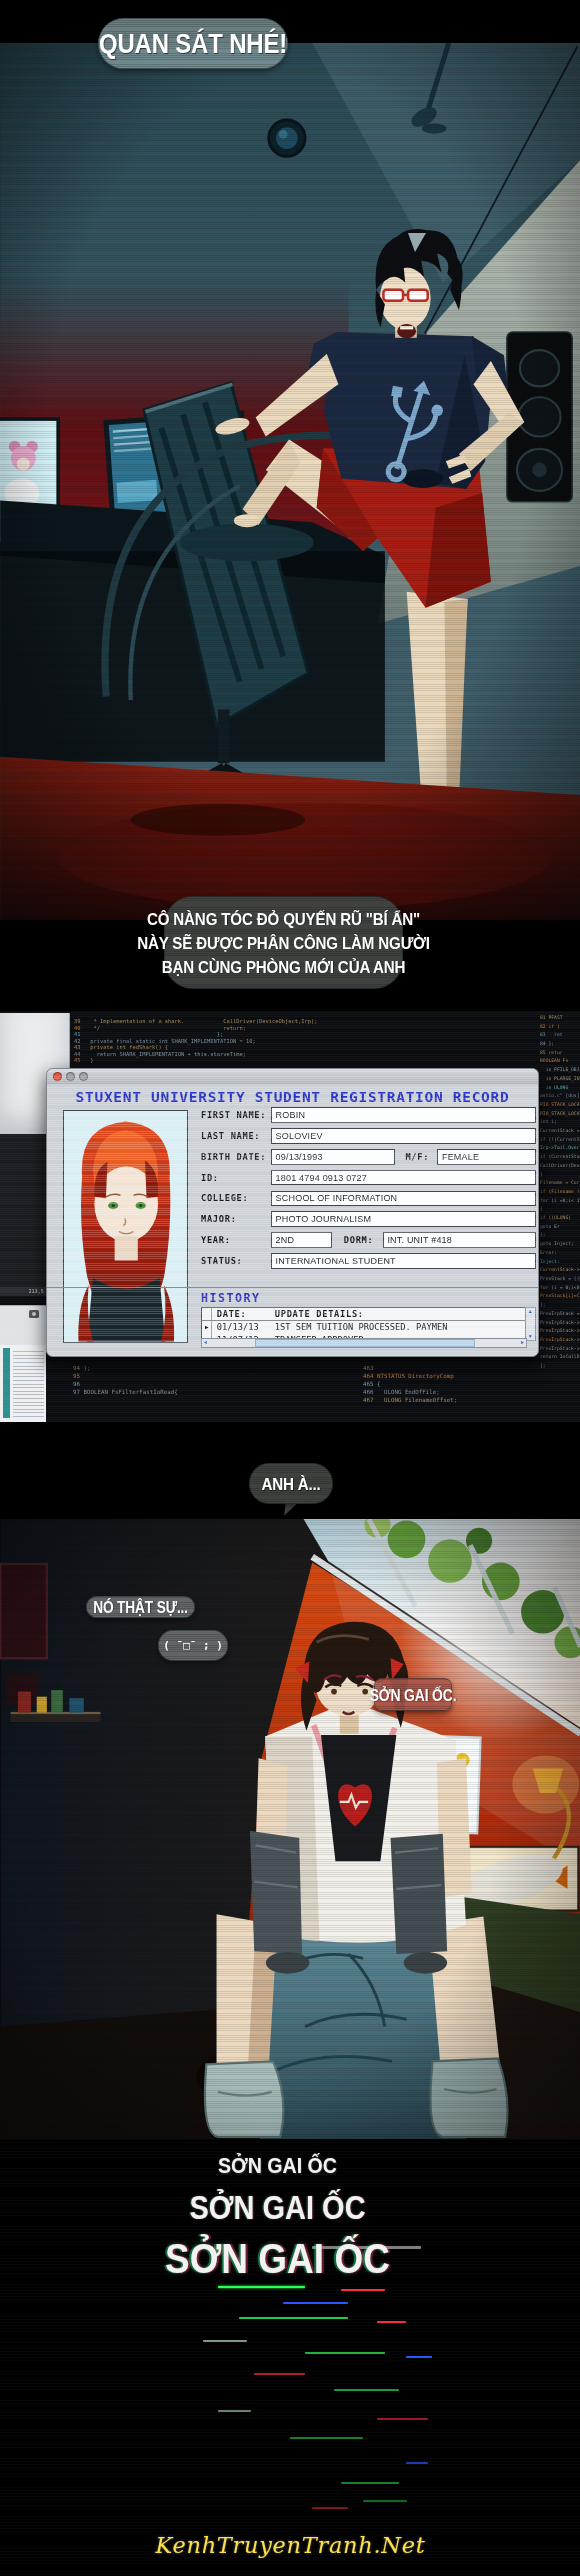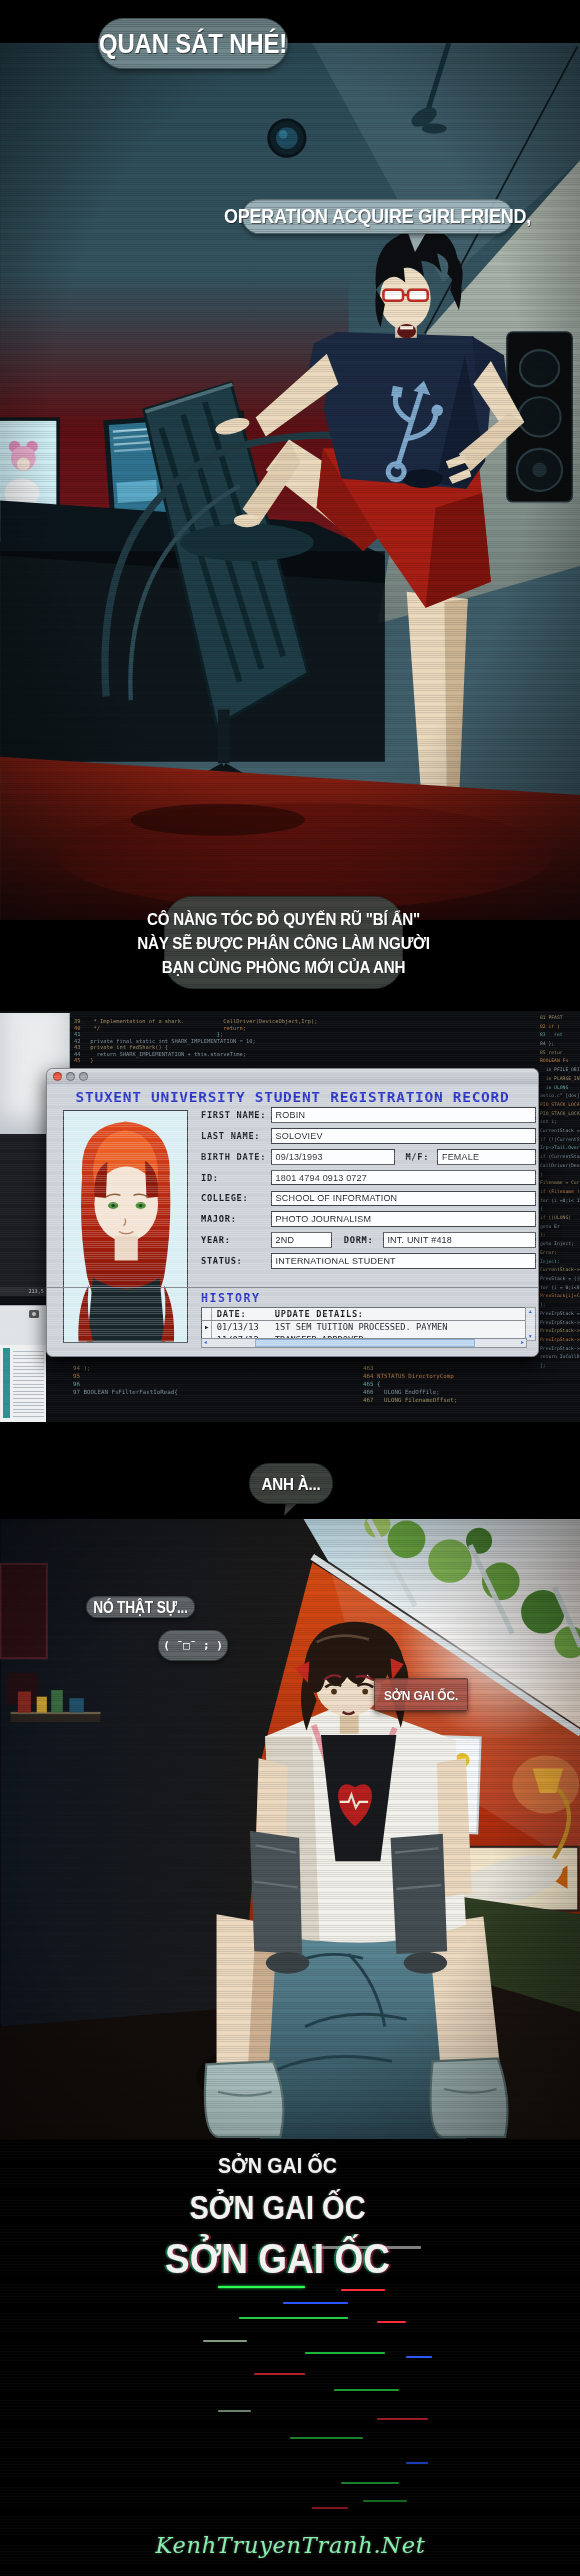--- a/index.html
+++ b/index.html
@@ -64,21 +64,21 @@
     display:flex;align-items:center;justify-content:space-between;}
   .sarrow{font-size:5.1px;color:#2a5fd0;line-height:1;padding:0.7px;}
   .sthumb{background:#b8d4ee;border:0.7px solid #88a8cc;}
   
   .echo{position:absolute;left:0;width:581px;text-align:center;color:#f2f2f2;font-weight:bold;
     transform:translateX(-13px) scaleY(1.15);letter-spacing:0;white-space:nowrap;z-index:5;}
   .echo1{text-shadow:0 0 1.5px rgba(120,120,120,.6),1.5px 1.5px 0 rgba(40,40,40,.5);}
   .echo2{text-shadow:0 0 2.2px rgba(150,150,150,.5),-1.5px 0 rgba(0,255,120,.18),1.5px 0 rgba(255,0,60,.18);}
   .echo3{text-shadow:-2.2px 0 rgba(0,255,120,.35),2.2px 0 rgba(255,40,80,.35),0 0 4.4px rgba(200,200,200,.4);}
   .streak{position:absolute;border-radius:0.7px;}
-  .watermark{position:absolute;left:0;width:581px;text-align:center;color:#86efac;
+  .watermark{position:absolute;left:0;width:581px;text-align:center;color:#fde047;
     font-family:"DejaVu Serif",serif;font-style:italic;font-size:22.5px;letter-spacing:0.7px;
     text-shadow:0 0 2.9px rgba(255,255,255,.35);}
   .botlines{position:absolute;left:0;width:581px;top:2137px;height:439px;pointer-events:none;
     background:repeating-linear-gradient(0deg,rgba(255,255,255,.022) 0 0.7px,transparent 0.7px 2.9px);}
 </style>
 </head>
 <body>
 
 <div id="page">
 
@@ -239,23 +239,20 @@
         <ellipse cx="300" cy="1070" rx="120" ry="22" fill="#200604" opacity=".6"></ellipse>
       </g>
       <rect width="800" height="1208" fill="url(#vig1)"></rect>
     </svg>
     <div class="scanover"></div>
   </div>
 
   <div class="bubble bub-observe" style="left:98px;top:16px;width:190px;height:51px;border-radius:26px;font-size:24px;">
     <span class="stencil">QUAN SÁT NHÉ!</span>
   </div>
-  <div class="bubble bub-light" style="left:242px;top:197px;width:271px;height:35px;border-radius:18px;font-size:18px;">
-    <span class="stencil">OPERATION ACQUIRE GIRLFRIEND,</span>
-  </div>
   <div class="tail" style="left:408px;top:231px;border-left:7.3px solid transparent;border-right:11.6px solid transparent;border-top:19px solid rgba(168,190,196,.88);"></div>
 
   <div class="bubble bub-dark" style="left:164px;top:894px;width:239px;height:93px;border-radius:29px;font-size:15.2px;line-height:24px;flex-direction:column;">
     <span class="stencil">CÔ NÀNG TÓC ĐỎ QUYẾN RŨ "BÍ ẨN"</span>
     <span class="stencil">NÀY SẼ ĐƯỢC PHÂN CÔNG LÀM NGƯỜI</span>
     <span class="stencil">BẠN CÙNG PHÒNG MỚI CỦA ANH</span>
   </div>
 
   <div class="panel ide" style="top:1009px;height:411px;">
     <div class="abs" style="left:0;top:2.2px;width:69px;height:121px;background:#e9ebed;border-right:1.5px solid #9aa;box-shadow:inset 0 -14.5px 22px rgba(150,160,170,.5);"></div>
@@ -527,21 +524,21 @@
     </svg>
     <div class="scanover"></div>
   </div>
 
   <div class="bubble bub-gray" style="left:86px;top:1594px;width:109px;height:22px;border-radius:14.5px;font-size:13.8px;">
     <span class="stencil">NÓ THẬT SỰ...</span>
   </div>
   <div class="bubble bub-gray" style="left:158px;top:1628px;width:70px;height:30.5px;border-radius:15.2px;font-size:11px;font-family:'DejaVu Sans Mono',monospace;">
     <span>( ¯□¯ ; )</span>
   </div>
-  <div class="bubble bub-red" style="left:374px;top:1676px;width:94px;height:33px;border-radius:2px;font-size:12px;">
+  <div class="bubble bub-red" style="left:374px;top:1676px;width:78px;height:33px;border-radius:8px;font-size:14px;">
     <span class="stencil">SỞN GAI ỐC.</span>
   </div>
 
   <div class="botlines"></div>
   <div class="echo echo1" style="top:2152px;font-size:19.6px;">SỞN GAI ỐC</div>
   <div class="echo echo2" style="top:2190px;font-size:29px;">SỞN GAI ỐC</div>
   <div class="echo echo3" style="top:2236px;font-size:37px;">SỞN GAI ỐC</div>
 
   <div>
     <div class="streak" style="left:312px;top:2244px;width:109px;height:2.9px;background:rgba(255,255,255,.5);filter:blur(0.7px);"></div>

